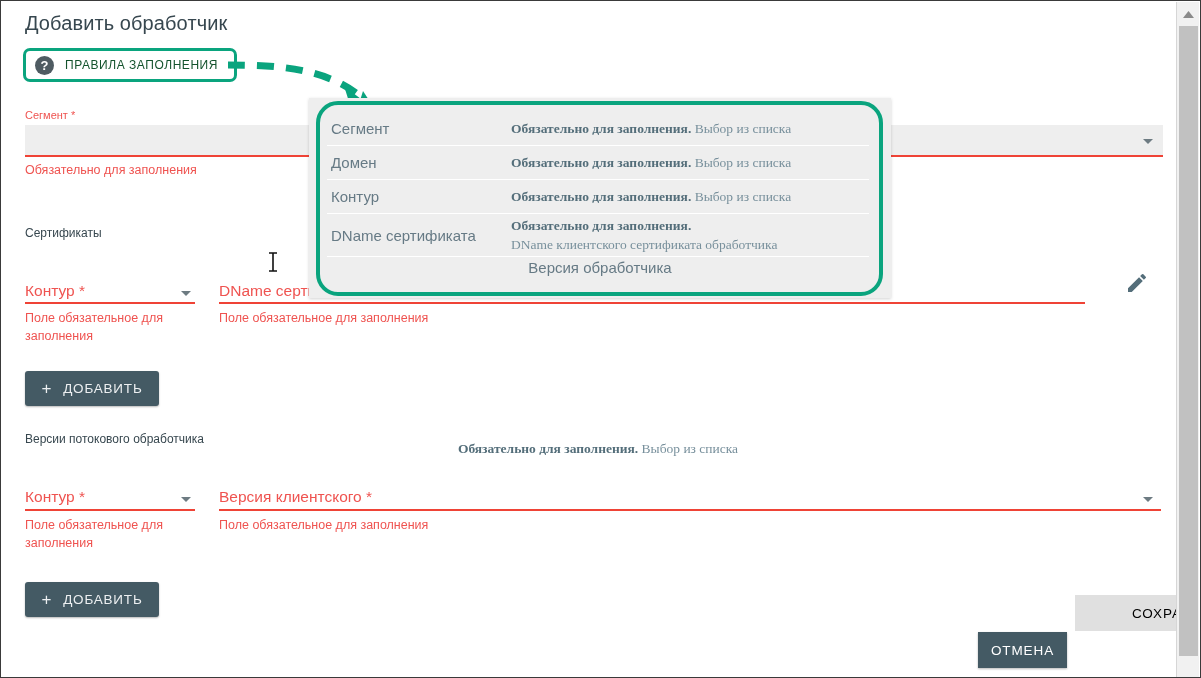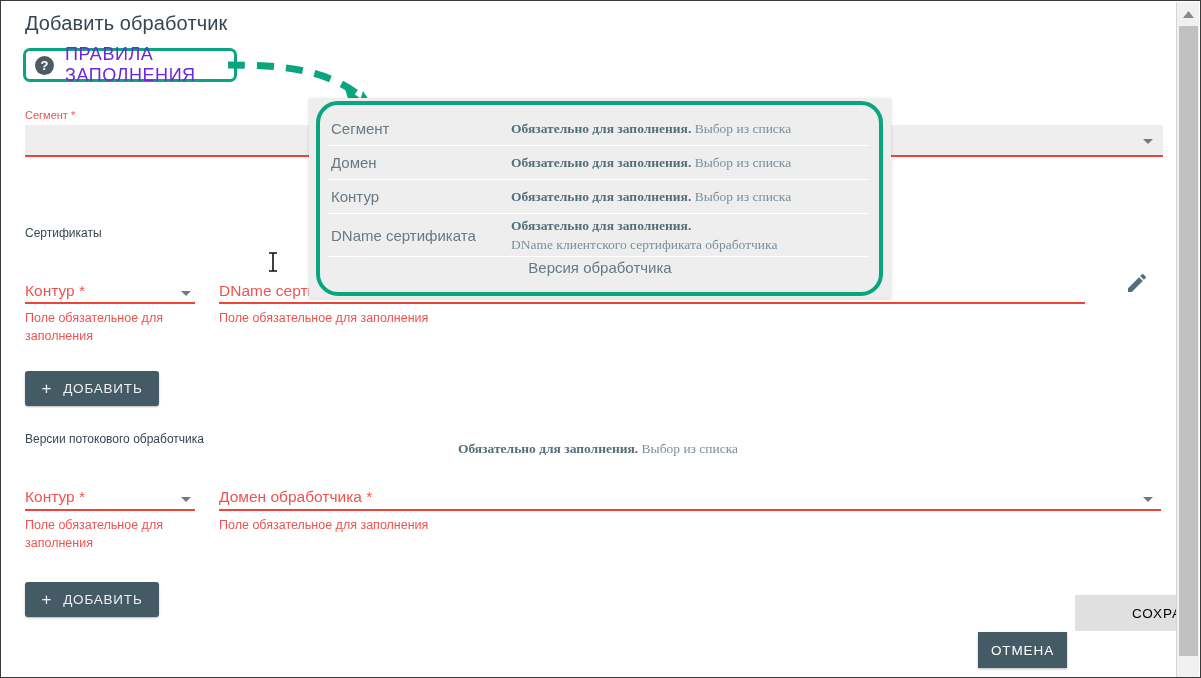--- a/index.html
+++ b/index.html
@@ -62,22 +62,22 @@
     font-size: 13px;
     font-weight: bold;
     display: flex;
     align-items: center;
     justify-content: center;
     flex: 0 0 auto;
     line-height: 1;
   }
   .rules-label {
     margin-left: 11px;
-    font-size: 18px;
-    color: #6d28d9;
+    font-size: 12px;
+    color: #14532d;
     letter-spacing: 0.55px;
   }
 
   
   #callout-arrow {
     position: absolute;
     left: 225px; top: 30px;
     width: 210px; height: 90px;
     pointer-events: none;
   }
@@ -287,20 +287,21 @@
 
     <svg id="callout-arrow" viewBox="0 0 210 90">
       <path d="M2,34 C45,34 95,36 130,62" fill="none" stroke="#0aa47e" stroke-width="7" stroke-dasharray="17 12" stroke-linecap="butt"></path>
       <path d="M118,55 L148,78 L126,80 Z" fill="#0aa47e"></path>
       <path d="M137,60 L150,80 L132,76 Z" fill="#0aa47e"></path>
     </svg>
 
     <div class="field-label" style="left:24px; top:108px;">Сегмент *</div>
     <div class="filled-input" style="left:24px; top:124px; width:1138px; height:32px;"></div>
     <div class="caret-down" style="left:1142px; top:138px;"></div>
+    <div class="helper-text" style="left:24px; top:160px; width:400px;">Обязательно для заполнения</div>
 
     <div class="section-title" style="left:24px; top:225px;">Сертификаты</div>
 
     <div class="field-label big" style="left:24px; top:281px;">Контур *</div>
     <div class="caret-down" style="left:180px; top:290px;"></div>
     <div class="underline" style="left:24px; top:301px; width:170px;"></div>
     <div class="helper-text" style="left:24px; top:308px; width:160px;">Поле обязательное для заполнения</div>
 
     <div class="field-label big" style="left:218px; top:281px;">DName серти</div>
     <div class="underline" style="left:218px; top:301px; width:866px;"></div>
@@ -315,21 +316,21 @@
       <span>ДОБАВИТЬ</span>
     </div>
 
     <div class="section-title" style="left:24px; top:431px;">Версии потокового обработчика</div>
 
     <div class="field-label big" style="left:24px; top:487px;">Контур *</div>
     <div class="caret-down" style="left:180px; top:496px;"></div>
     <div class="underline" style="left:24px; top:508px; width:170px;"></div>
     <div class="helper-text" style="left:24px; top:515px; width:160px;">Поле обязательное для заполнения</div>
 
-    <div class="field-label big" style="left:218px; top:487px;">Домен обработчика *</div>
+    <div class="field-label big" style="left:218px; top:487px;">Версия клиентского *</div>
     <div class="caret-down" style="left:1142px; top:496px;"></div>
     <div class="underline" style="left:218px; top:508px; width:942px;"></div>
     <div class="helper-text" style="left:218px; top:515px; width:400px;">Поле обязательное для заполнения</div>
 
     <div class="add-btn" style="left:24px; top:581px; width:134px;">
       <span class="plus">+</span>
       <span>ДОБАВИТЬ</span>
     </div>
 
     <div class="footer-btn" id="cancel-button">ОТМЕНА</div>

